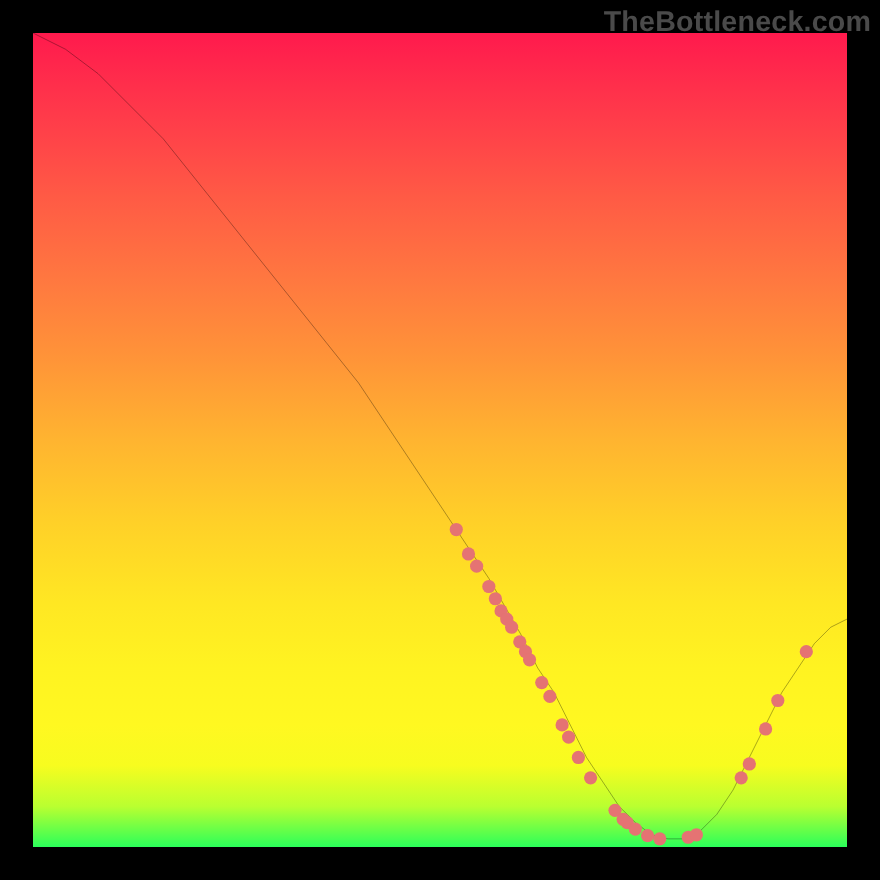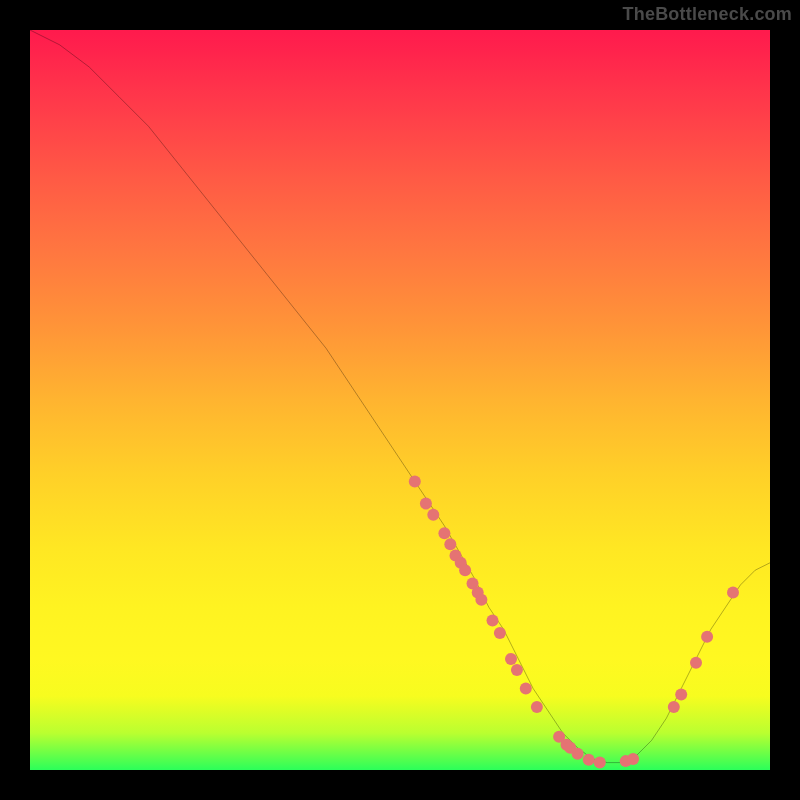--- a/index.html
+++ b/index.html
@@ -14,21 +14,21 @@
     position: relative;
     width: 800px;
     height: 800px;
     background: #000;
   }
   .watermark {
     position: absolute;
     top: 4px;
     right: 8px;
     color: #4a4a4a;
-    font-size: 18px;
+    font-size: 26px;
     font-weight: bold;
     letter-spacing: 0.2px;
   }
   .plot {
     position: absolute;
     left: 30px;
     top: 30px;
     width: 740px;
     height: 740px;
   }

